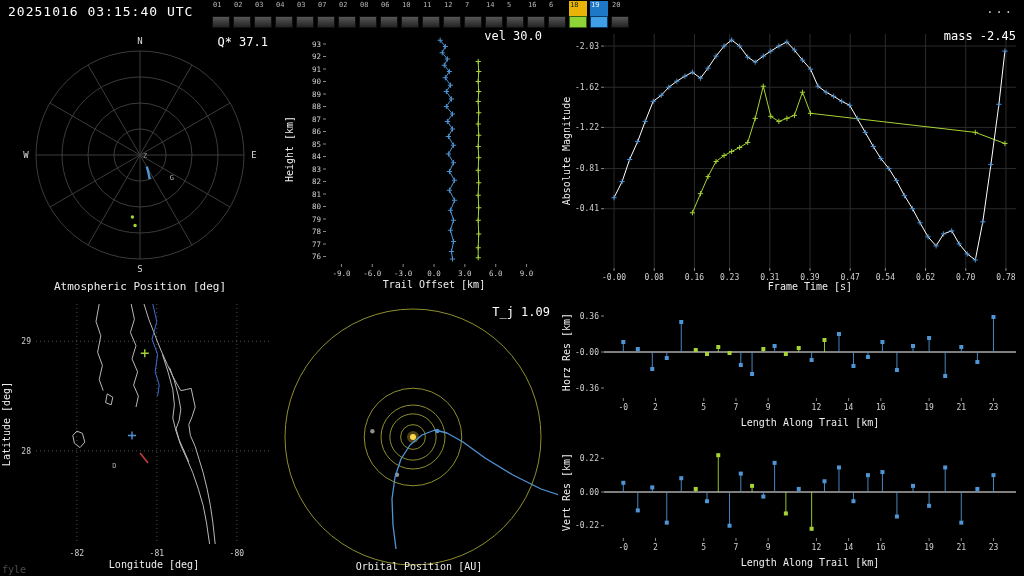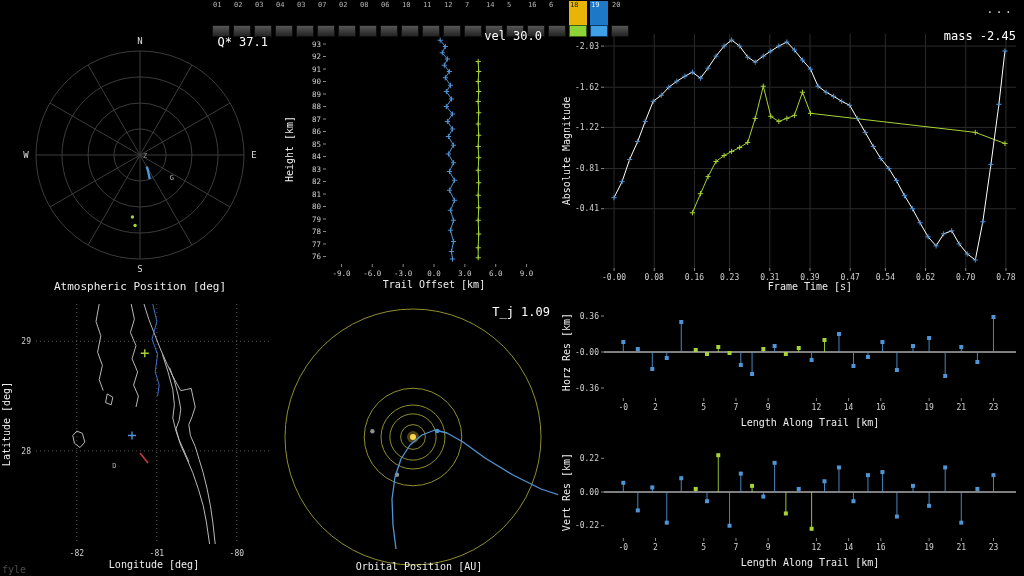--- a/index.html
+++ b/index.html
@@ -3,21 +3,21 @@
 <meta charset="utf-8">
 <style>
   *{margin:0;padding:0;box-sizing:border-box}
   html,body{width:1024px;height:576px;background:#000;overflow:hidden}
   body{font-family:"DejaVu Sans Mono",monospace;color:#ddd}
   #screen{position:absolute;left:0;top:0;width:1024px;height:576px;background:#000}
   .topbar{position:absolute;left:0;top:0;width:1024px;height:24px}
   .timestamp{position:absolute;left:8px;top:4px;font-size:13px;color:#fff;letter-spacing:1px}
   .frame-strip{position:absolute;left:212px;top:1px;display:flex}
   .frame{width:18px;margin-right:3px}
-  .fnum{font-size:7px;line-height:8px;height:24px;color:#b5b5b5;padding-left:1px}
+  .fnum{font-size:7px;line-height:8px;height:15px;color:#b5b5b5;padding-left:1px}
   .fbox{height:12px;background:linear-gradient(#565656,#242424);border:1px solid #101010}
   .frame.selected-green{background:#eab308}
   .frame.selected-green .fbox{background:#8ed437;border-color:#3a6010}
   .frame.selected-green .fnum{color:#0c2000}
   .frame.selected-blue{background:#1e78c8}
   .frame.selected-blue .fbox{background:#3fa0e8;border-color:#0c3a66}
   .frame.selected-blue .fnum{color:#eaf5ff}
   .menu-dots{position:absolute;right:10px;top:2px;font-size:12px;color:#ccc;letter-spacing:2px}
   .panel{position:absolute}
   #p-atmos{left:0;top:24px;width:280px;height:272px}
@@ -28,20 +28,21 @@
   #p-horz{left:558px;top:296px;width:466px;height:140px}
   #p-vert{left:558px;top:436px;width:466px;height:140px}
   svg text{font-family:"DejaVu Sans Mono",monospace}
   .footnote{position:absolute;left:2px;bottom:1px;font-size:10px;color:#4a4a4a}
 </style>
 </head>
 <body>
 
 <div id="screen">
   <div class="topbar">
+    <span class="timestamp">20251016 03:15:40 UTC</span>
     <div class="frame-strip">
         <div class="frame normal">
           <div class="fnum">01</div>
           <div class="fbox"></div>
         </div>
         <div class="frame normal">
           <div class="fnum">02</div>
           <div class="fbox"></div>
         </div>
         <div class="frame normal">

